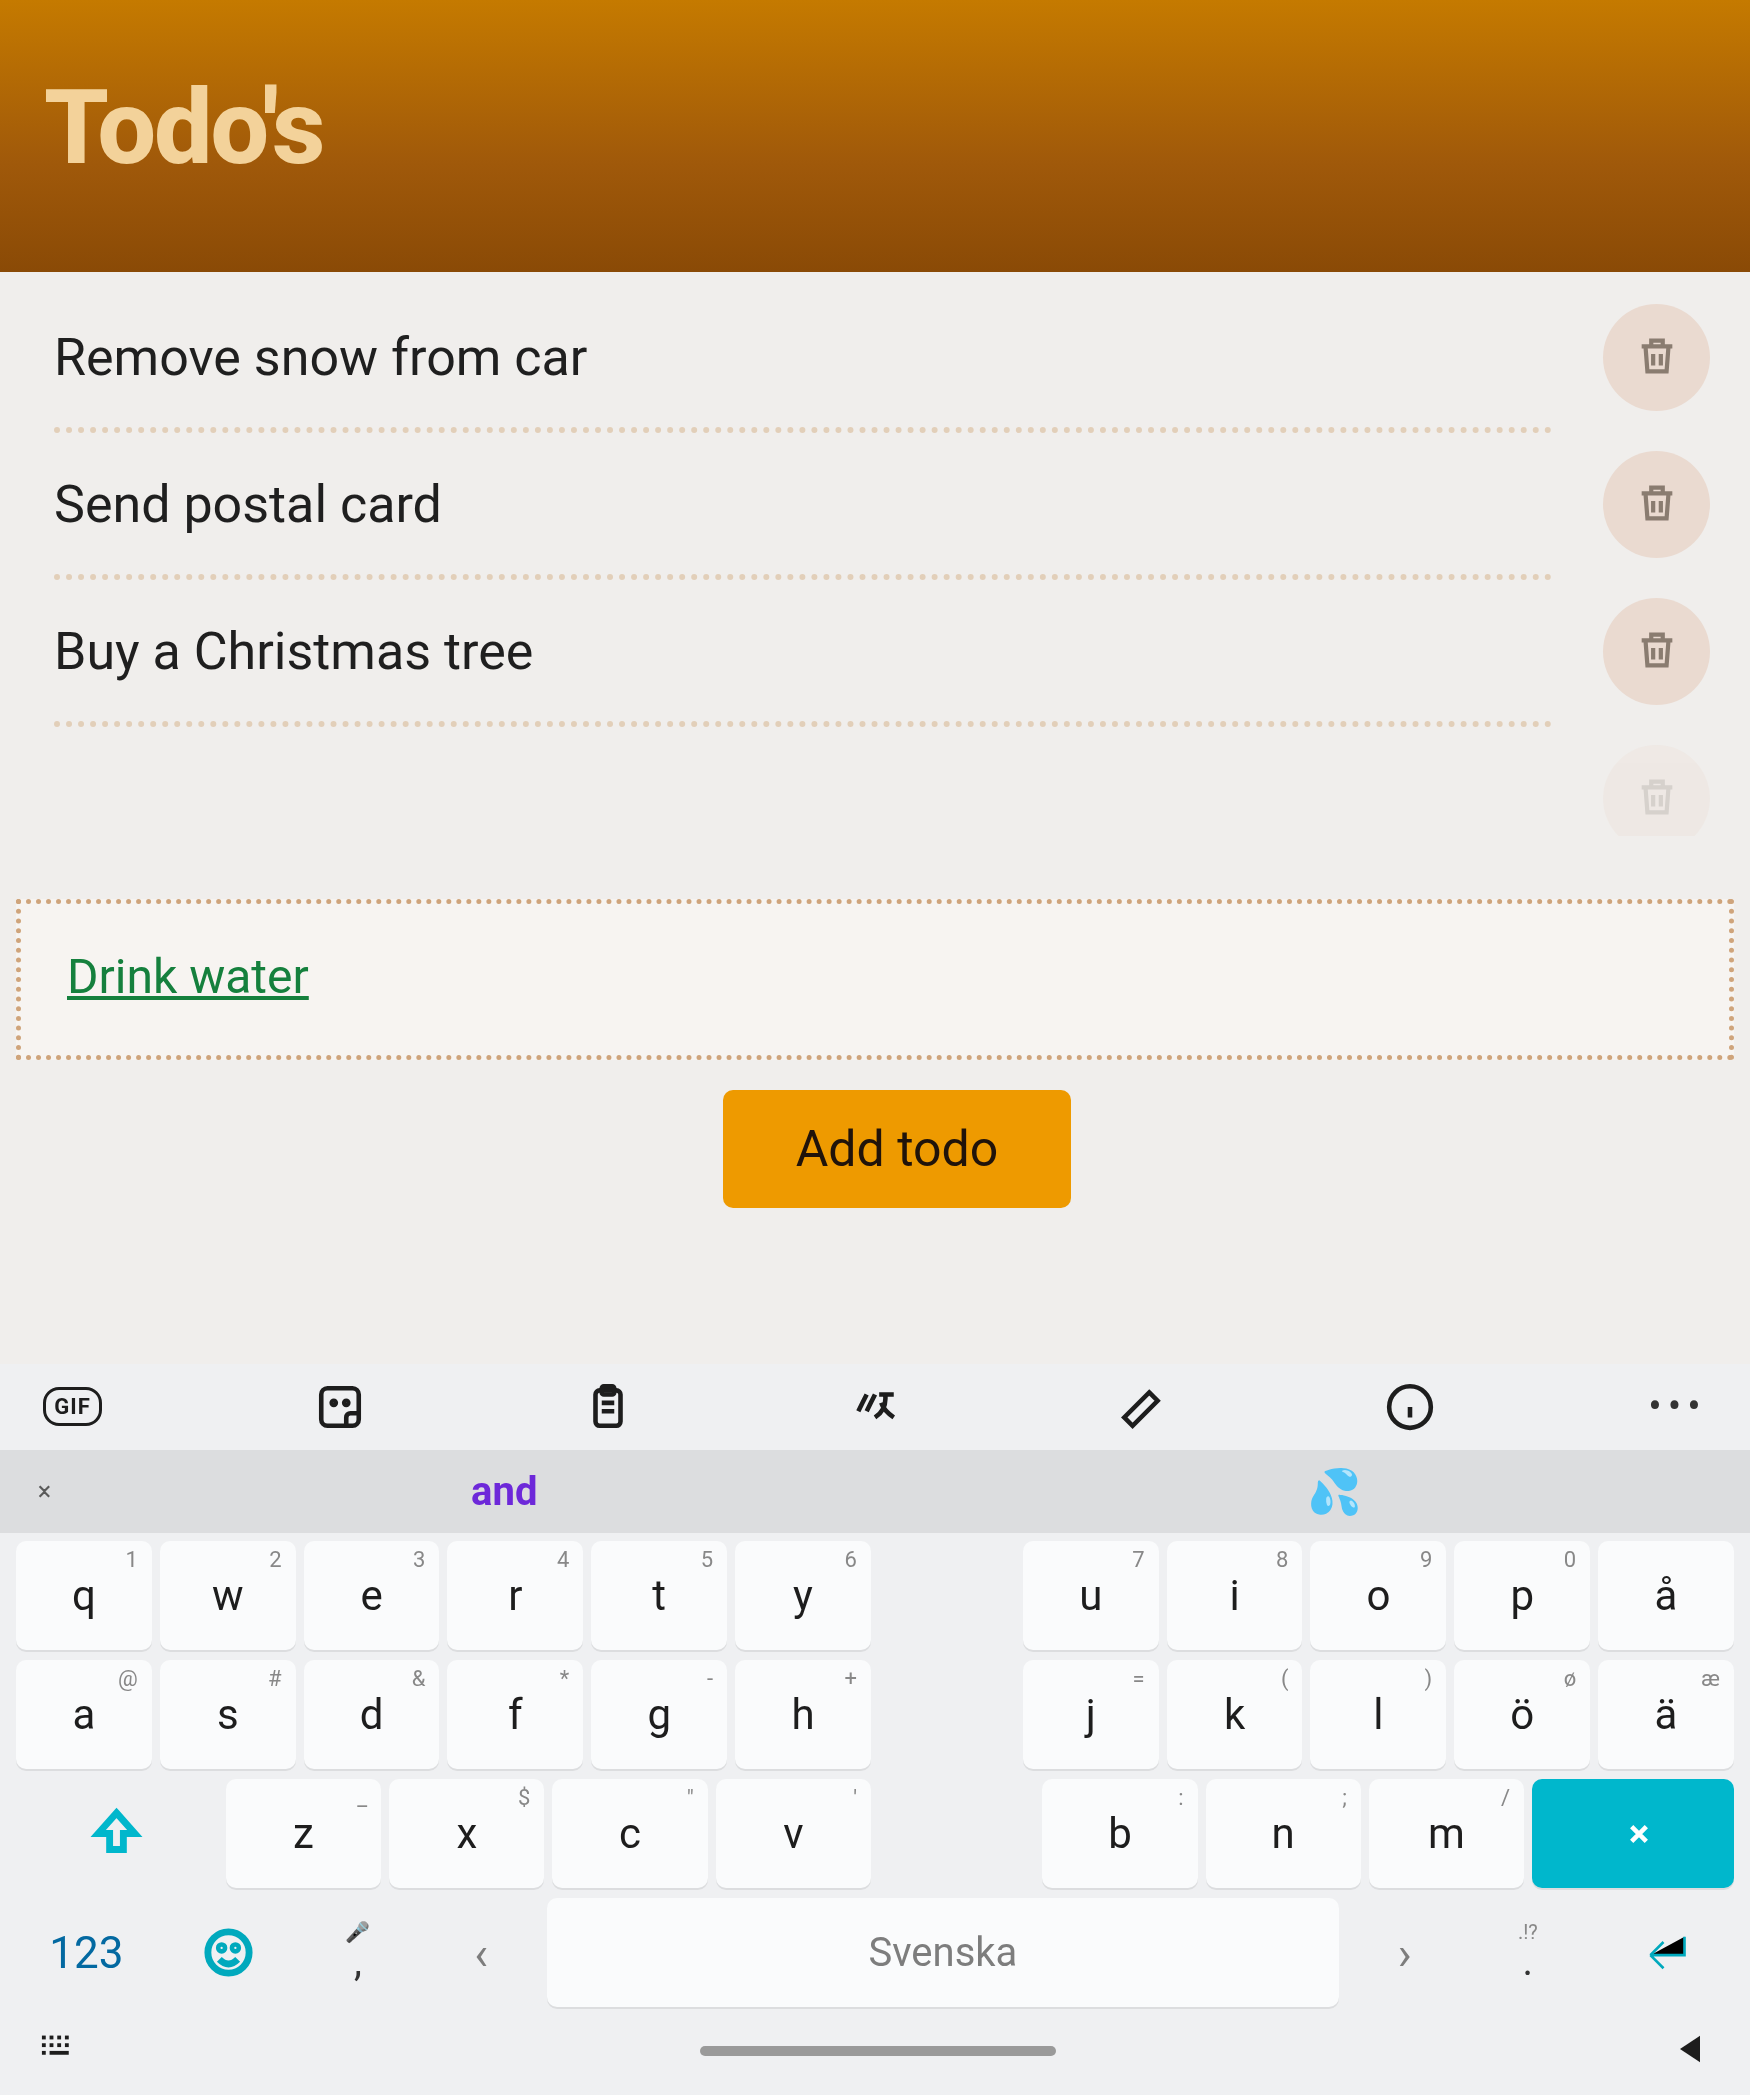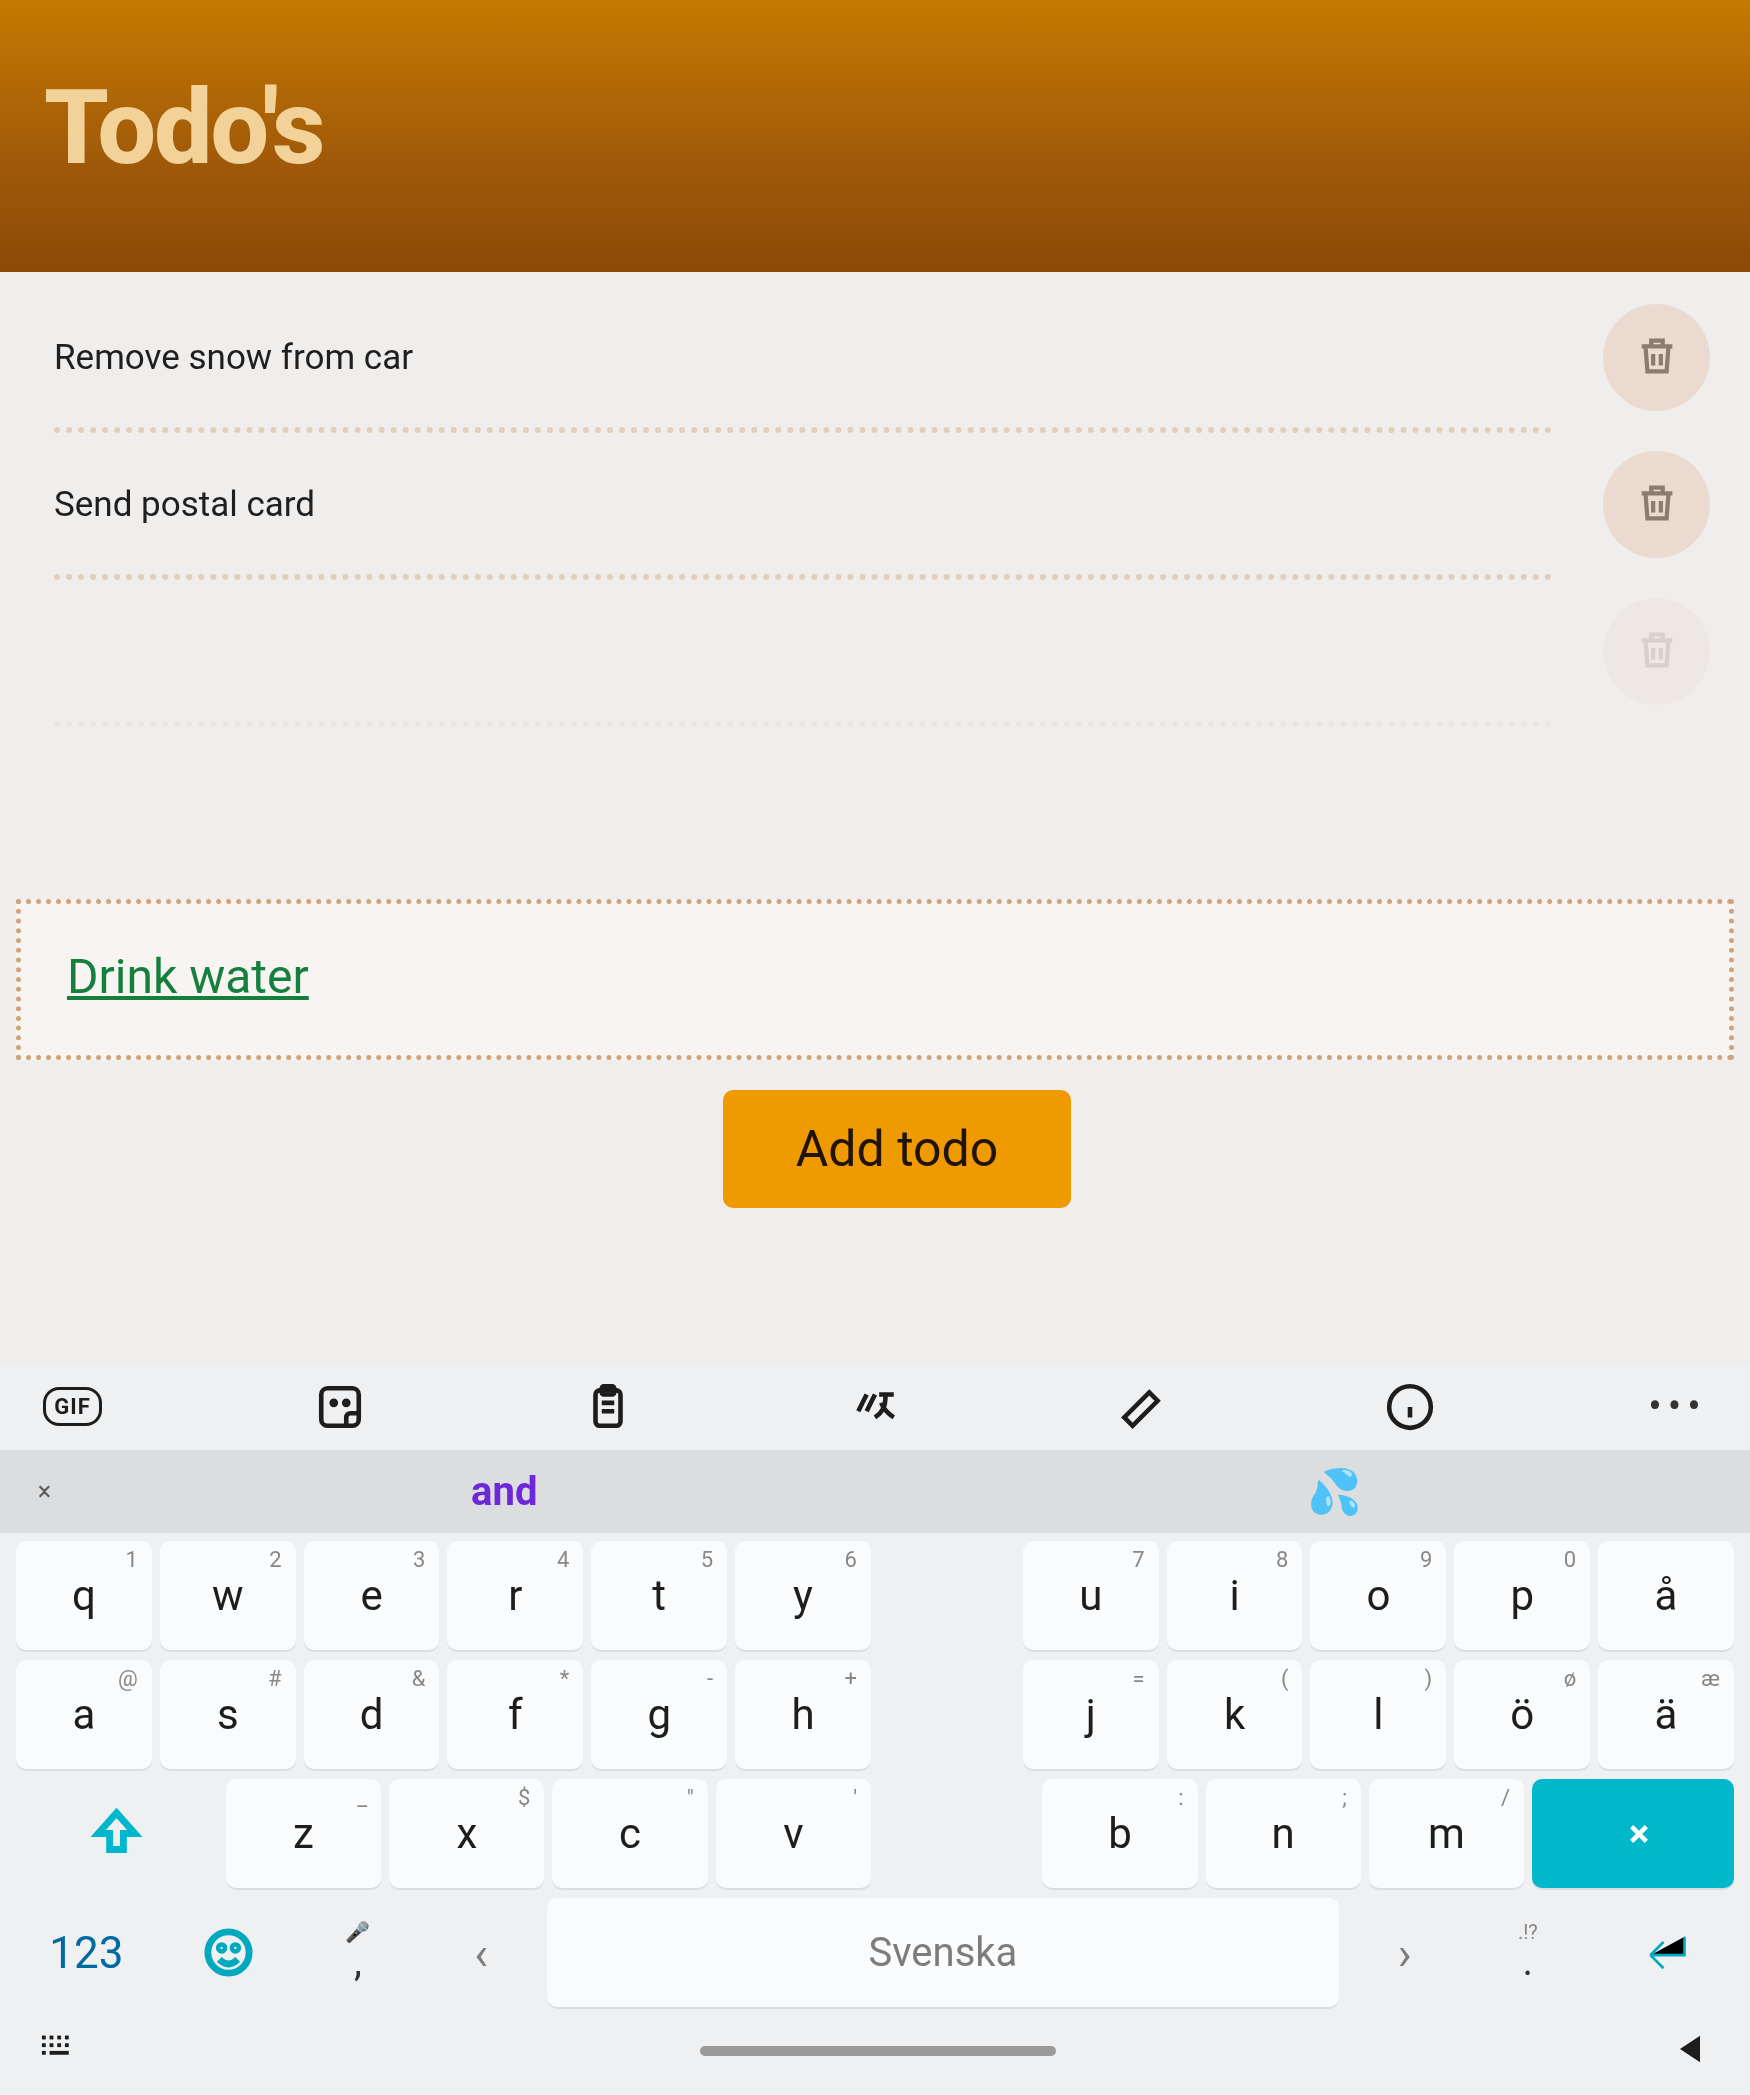--- a/index.html
+++ b/index.html
@@ -33,21 +33,21 @@
     position: relative;
   }
   .todo-row::after {
     content: "";
     position: absolute;
     left: 54px; right: 198px; bottom: 0;
     border-bottom: 6px dotted #d8b690;
     opacity: .55;
   }
   .todo-text {
-    font-size: 35px;
+    font-size: 52px;
     color: #1f1f1f;
     flex: 1;
   }
   .trash-btn {
     width: 107px; height: 107px;
     border-radius: 50%;
     background: #eadad0;
     display: flex; align-items: center; justify-content: center;
     margin-left: auto;
   }
@@ -179,20 +179,30 @@
   <div class="todo-row">
     <span class="todo-text">Send postal card</span>
     <div class="trash-btn">
       <span>
         <svg viewBox="0 0 24 24">
             <path d="M4 7h16M9 7V4h6v3M6 7l1 13h10l1-13M10 11v6M14 11v6"></path>
           </svg>
       </span>
     </div>
   </div>
+  <div class="todo-row">
+    <span class="todo-text">Buy a Christmas tree</span>
+    <div class="trash-btn">
+      <span>
+        <svg viewBox="0 0 24 24">
+            <path d="M4 7h16M9 7V4h6v3M6 7l1 13h10l1-13M10 11v6M14 11v6"></path>
+          </svg>
+      </span>
+    </div>
+  </div>
 
   <div class="todo-row" style="opacity:.25">
     <span class="todo-text"></span>
     <div class="trash-btn">
       <span>
         <svg viewBox="0 0 24 24">
             <path d="M4 7h16M9 7V4h6v3M6 7l1 13h10l1-13M10 11v6M14 11v6"></path>
           </svg>
       </span>
     </div>

